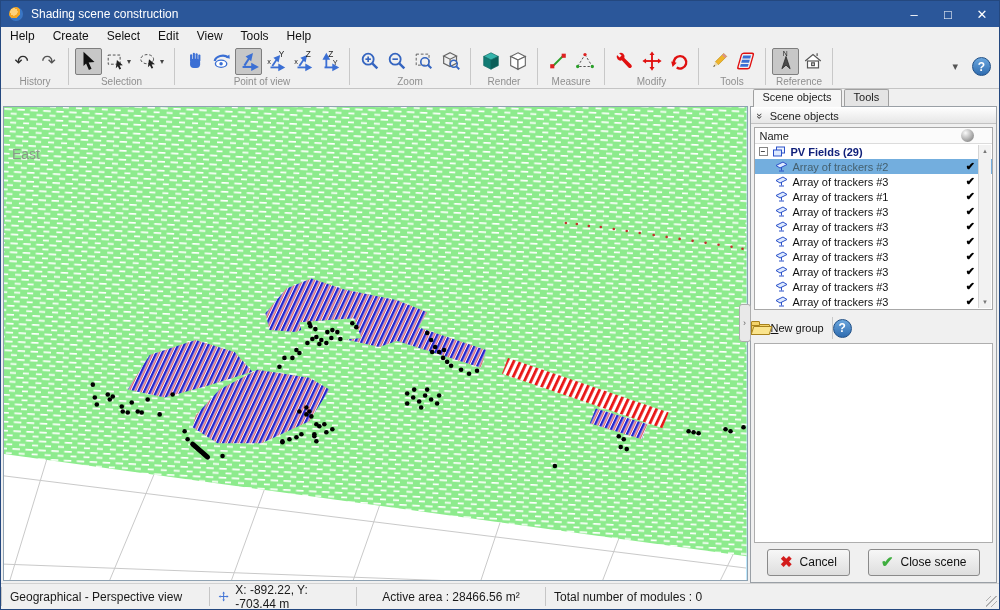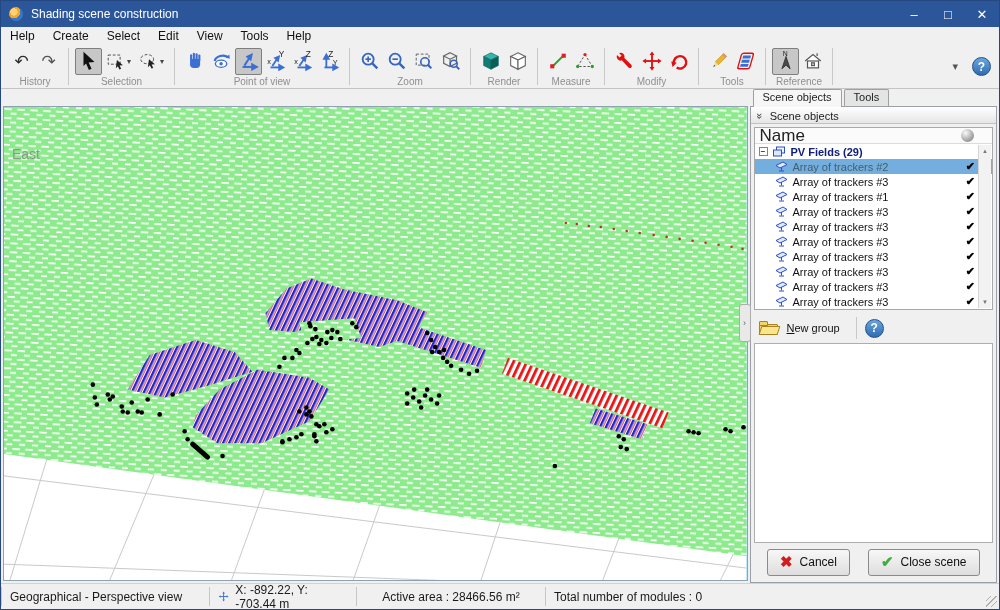--- a/index.html
+++ b/index.html
@@ -45,34 +45,34 @@
   .tabs{height:17px;display:flex;padding-left:3px;gap:2px;}
   .tab{font-size:11px;padding:1px 9px 0 9px;background:#e4e4e4;border:1px solid #a0a0a0;border-bottom:none;
     border-radius:2px 2px 0 0;color:#222;}
   .tab.active{background:#f6f6f6;position:relative;z-index:2;margin-bottom:-1px;}
   .panel-body{flex:1;border:1px solid #9aa0a6;background:#f0f0f0;display:flex;flex-direction:column;}
   .sect{height:17px;background:linear-gradient(#fdfdfd,#e6e6e6);border-bottom:1px solid #c2c2c2;border-top:1px solid #fff;
     display:flex;align-items:center;font-size:11px;color:#222;padding-left:6px;gap:7px;}
   .chev{display:inline-block;transform:rotate(90deg);font-size:11px;color:#333;}
   .tree-box{margin:3px;border:1px solid #a8a8a8;background:#fff;position:relative;height:183px;overflow:hidden;}
   .tree-head{height:16px;border-bottom:1px solid #dcdcdc;background:#fbfbfb;display:flex;align-items:center;
-    font-size:17px;color:#222;padding-left:5px;}
+    font-size:11px;color:#222;padding-left:5px;}
   .sphere{width:13px;height:13px;border-radius:50%;margin-left:auto;margin-right:18px;
     background:radial-gradient(circle at 35% 30%, #fafafa, #b5b5b5 50%, #6f6f6f);}
   .trow{height:15px;display:flex;align-items:center;font-size:11px;color:#111;padding-left:20px;position:relative;}
   .trow.root{padding-left:4px;font-weight:bold;color:#10207a;}
   .trow.sel{background:#73aede;color:#44606f;}
   .expander{width:9px;height:9px;border:1px solid #848484;background:#fff;display:flex;align-items:center;justify-content:center;
     font-size:8px;line-height:7px;color:#333;margin-right:4px;}
   .ticon{margin-right:5px;display:flex;}
   .check{margin-left:auto;margin-right:17px;font-size:11px;font-weight:bold;color:#000;}
   .tree-scroll{position:absolute;right:1px;top:17px;bottom:1px;width:13px;background:#f2f2f2;border-left:1px solid #d5d5d5;
     display:flex;flex-direction:column;justify-content:space-between;align-items:center;}
   .scroll-arrow{font-size:6px;color:#777;padding:3px 0;}
-  .gz-toolbar{height:30px;display:flex;align-items:center;padding-left:8px;gap:8px;background:#f0f0f0;}
+  .gz-toolbar{height:30px;display:flex;align-items:center;gap:0;background:#f0f0f0;}
   .folder-icon{width:20px;height:14px;position:relative;}
   .folder-icon .back{position:absolute;left:0;top:3px;width:19px;height:11px;background:#f3d36a;border:1px solid #a8821c;border-radius:1px;}
   .folder-icon .tabp{position:absolute;left:0;top:0;width:9px;height:5px;background:#f3d36a;border:1px solid #a8821c;border-radius:1px 1px 0 0;}
   .folder-icon .front{position:absolute;left:1px;top:5px;width:19px;height:9px;background:#fae48d;border:1px solid #a8821c;transform:skewX(-18deg);border-radius:1px;}
   .newgroup-label{font-size:11px;color:#111;}
   .accel{text-decoration:underline;}
   .gz-sep{width:1px;height:22px;background:#c8c8c8;margin-left:8px;}
   .groups-box{flex:1;background:#fff;border:1px solid #aeaeae;margin:0 3px 3px 3px;}
   .btn-row{height:36px;display:flex;align-items:center;justify-content:center;gap:18px;padding-bottom:4px;}
   .pbtn{height:27px;display:flex;align-items:center;justify-content:center;gap:7px;font-size:12px;color:#111;

